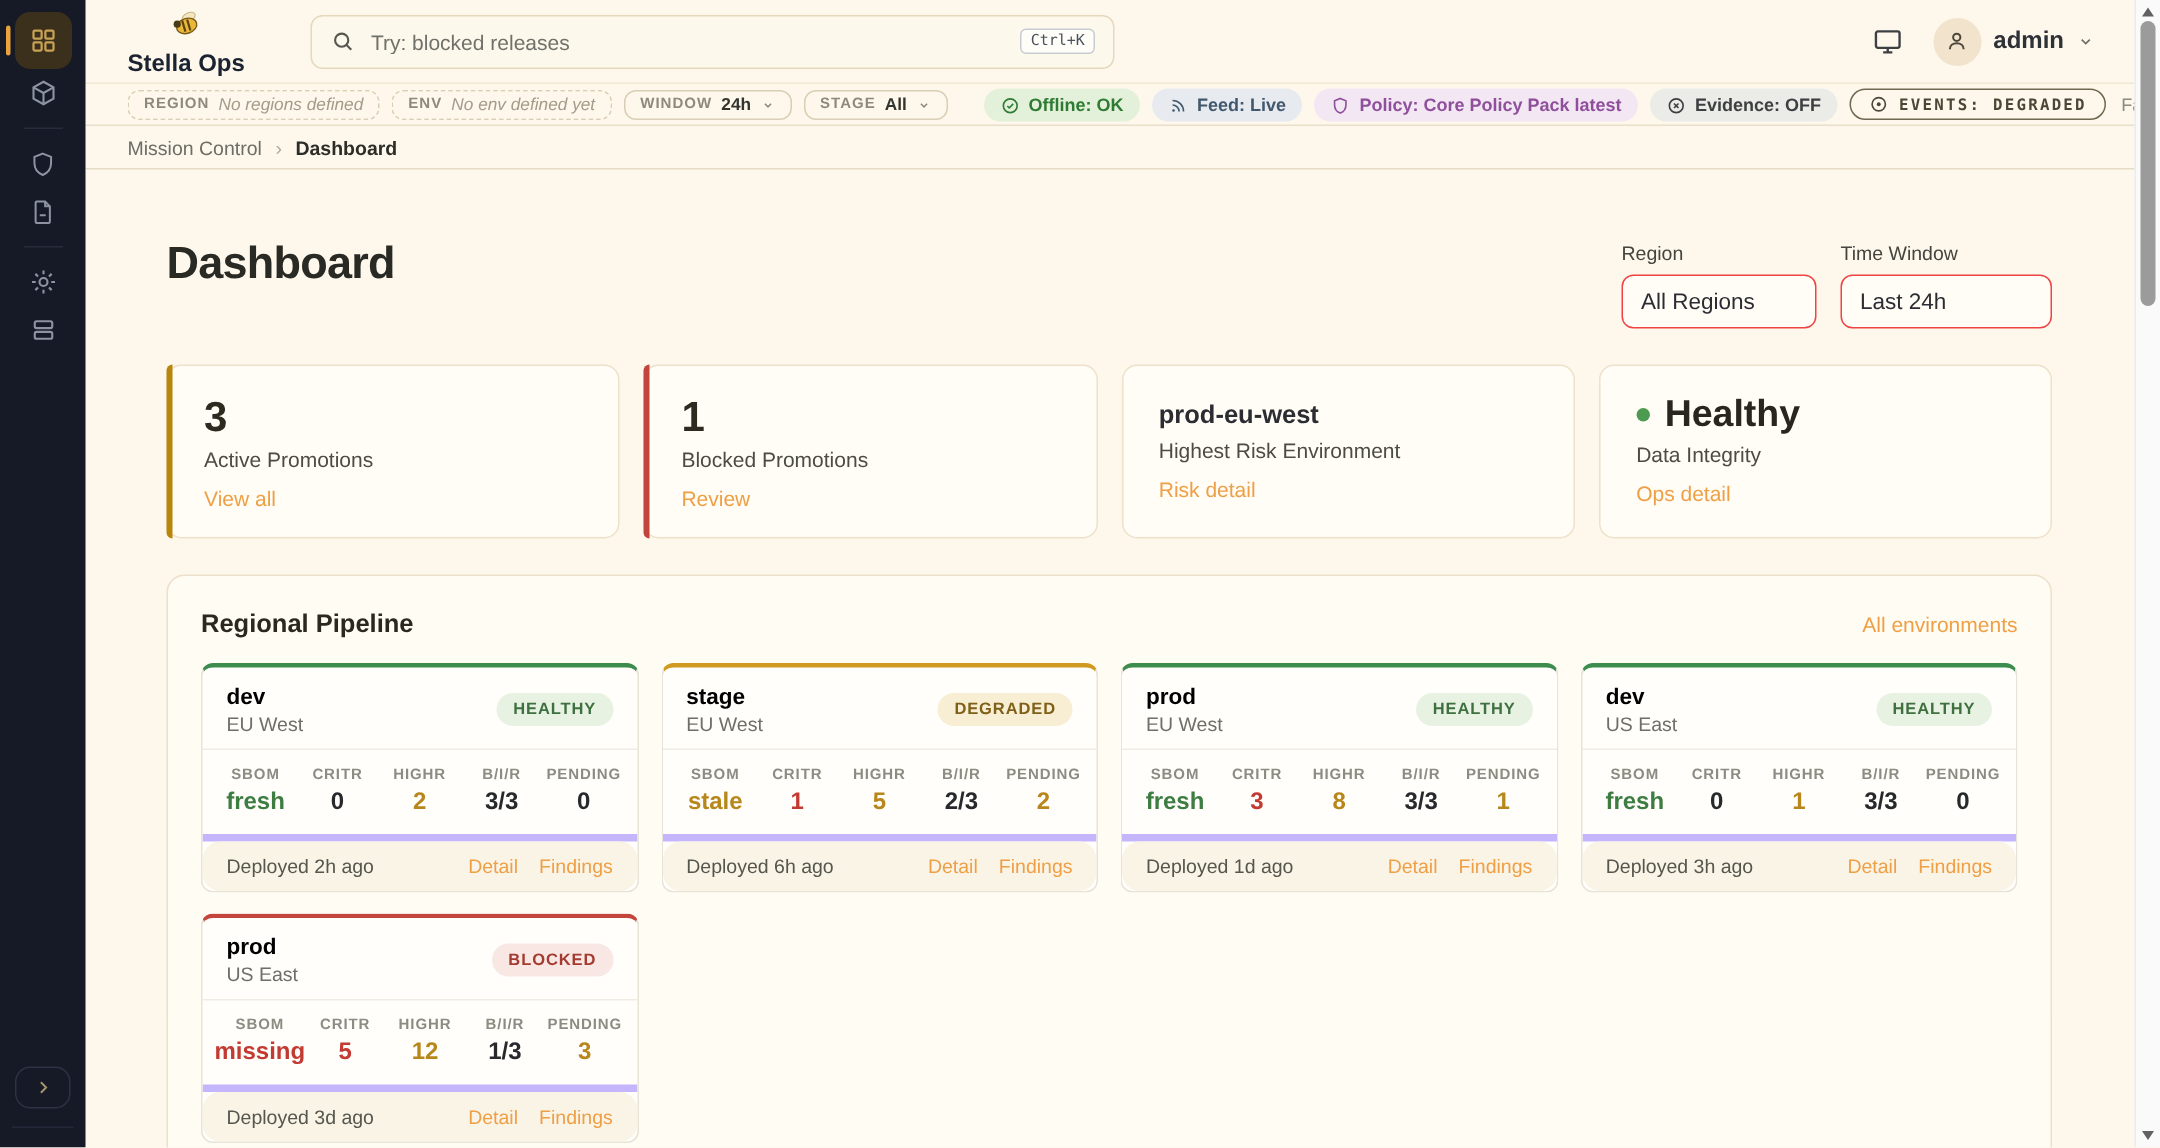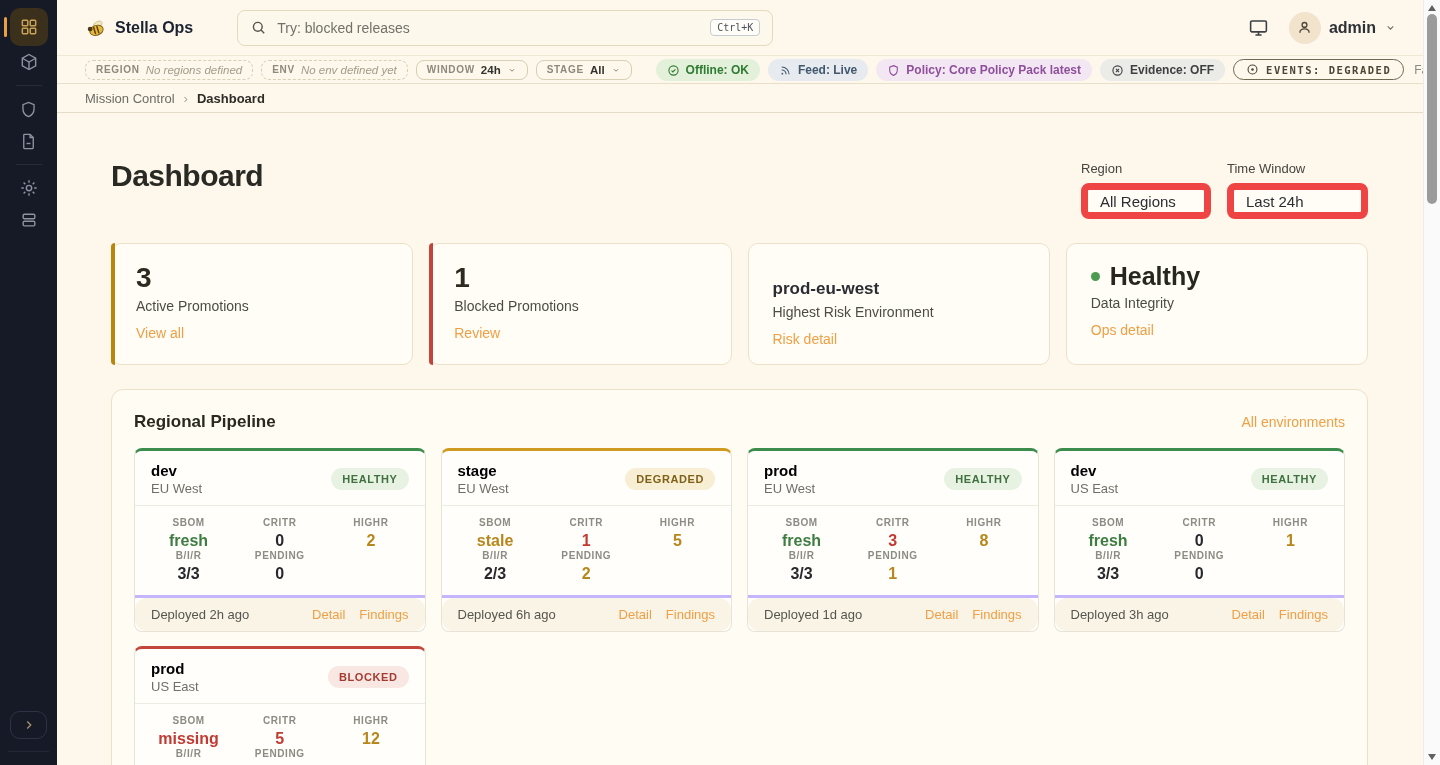--- a/index.html
+++ b/index.html
@@ -25,21 +25,21 @@
   .scrollbar { position:absolute; right:0; top:0; width:17px; height:765px; background:#fafafa; border-left:1px solid #ececec; z-index:5; }
   .sb-thumb { position:absolute; top:14px; left:3px; width:10px; height:190px; background:#9b9b9b; border-radius:6px; }
   .sb-up { position:absolute; top:5px; left:4px; width:0; height:0; border-left:4.5px solid transparent; border-right:4.5px solid transparent; border-bottom:6px solid #616161; }
   .sb-down { position:absolute; bottom:5px; left:4px; width:0; height:0; border-left:4.5px solid transparent; border-right:4.5px solid transparent; border-top:6px solid #616161; }
 
   
   .app { position:absolute; left:57px; right:17px; top:0; bottom:0; }
 
   
   .topbar { height:56px; display:flex; align-items:center; padding:0 26px 0 28px; border-bottom:1px solid #f1e8d4; }
-  .brand { display:flex; align-items:center; gap:8px; }
+  .brand { display:flex; align-items:center; gap:8px;flex-direction:column; }
   .brand-name { font-size:16px; font-weight:700; color:#1c2330; }
   .search { margin-left:44px; width:536px; height:36px; border:1px solid #e5d8bd; border-radius:8px; background:#fdf8ec; display:flex; align-items:center; padding:0 12px; gap:10px; }
   .search input { flex:1; border:none; outline:none; background:transparent; font-size:14px; color:#3c3d36; font-family:"Liberation Sans",sans-serif; }
   .search input::placeholder { color:#70716a; }
   .kbd { border:1px solid #c7cbd2; background:#fffdf8; border-radius:4px; font-family:"DejaVu Sans Mono",monospace; font-size:10px; color:#4a525e; padding:2px 6px; }
   .top-right { margin-left:auto; display:flex; align-items:center; gap:20px; }
   .create-btn { border:1px solid #f2cd92; color:#e9a23c; background:rgba(246,196,116,0.08); border-radius:8px; padding:8px 13px; font-size:11.5px; font-weight:700; letter-spacing:2.5px; font-family:"DejaVu Sans Mono",monospace; cursor:pointer; }
   .monitor-wrap { color:#3c4043; display:flex; }
   .user { display:flex; align-items:center; gap:8px; cursor:pointer; }
   .avatar { width:32px; height:32px; border-radius:50%; background:#f2e3cc; display:flex; align-items:center; justify-content:center; color:#4c4639; }
@@ -68,31 +68,31 @@
   .bc-sep { color:#b3ab99; margin:0 9px; font-size:13px; }
   .bc-cur { font-size:13px; font-weight:600; color:#2c2d27; }
 
   
   .content { padding:46px 55px 0 54px; }
   .page-head { display:flex; justify-content:space-between; align-items:flex-start; margin-bottom:24px; }
   .page-title { font-size:30px; font-weight:700; letter-spacing:-.5px; color:#2a2a24; margin-bottom:9px; }
   .page-sub { font-size:15px; color:#4c4d45; }
   .selectors { display:flex; gap:16px; padding-top:2px; }
   .sel-label { display:block; font-size:13px; color:#44453e; margin-bottom:7px; }
-  .sel-box { width:130px; height:36px; border:7px solid #ef4444; border-radius:8px; background:#fffdf6; padding:0 12px; display:flex; align-items:center; font-size:15px; color:#2c2d33; cursor:pointer; }
+  .sel-box { width:130px; height:36px; border:1px solid #ef4444; border-radius:8px; background:#fffdf6; padding:0 12px; display:flex; align-items:center; font-size:15px; color:#2c2d33; cursor:pointer; }
   .sel-box.wide { width:141px; }
 
   
   .summary-row { display:grid; grid-template-columns:repeat(4,1fr); gap:16px; margin-bottom:24px; }
   .scard { background:#fffdf6; border:1px solid #eee1c9; border-radius:10px; padding:18px 24px 16px; position:relative; min-height:110px; }
   .scard::before { content:""; position:absolute; left:-1px; top:-1px; bottom:-1px; width:4px; border-radius:10px 0 0 10px; }
   .scard.accent-amber::before { background:#b8860b; }
   .scard.accent-red::before { background:#c2443c; }
   .big-num { font-size:28px; font-weight:700; color:#2e2a20; line-height:1.15; margin-bottom:4px; }
-  .big-name { font-size:17px; font-weight:700; color:#2b2d33; margin:17px 0 5px; }
+  .big-name { font-size:17px; font-weight:700; color:#2b2d33; margin:5px 0 5px; }
   .big-health { display:flex; align-items:center; gap:10px; font-size:25px; font-weight:800; color:#272720; margin-bottom:4px; }
   .dot { width:9px; height:9px; border-radius:50%; background:#4d9a51; flex:0 0 auto; }
   .scard-label { font-size:14px; color:#4b4c45; margin-bottom:10px; }
   .link { font-size:14px; color:#ef9f45; }
 
   
   .panel { background:#fffcf4; border:1px solid #ece0c8; border-radius:12px; padding:22px; }
   .panel-head { display:flex; justify-content:space-between; align-items:center; margin-bottom:16px; }
   .panel-title { font-size:17px; font-weight:700; color:#29291f; }
   .env-grid { display:grid; grid-template-columns:repeat(4,1fr); gap:15px; margin-bottom:14px; }
@@ -100,21 +100,21 @@
   .tone-healthy  { border-top-color:#3c8c4e; }
   .tone-degraded { border-top-color:#cf9a1f; }
   .tone-blocked  { border-top-color:#c4453c; }
   .env-head { padding:11px 16px 9px; display:flex; justify-content:space-between; border-bottom:1px solid #eeebe2; }
   .env-name { font-size:15px; font-weight:700; color:#000000; }
   .env-region { font-size:13px; color:#6e6f66; margin-top:2px; }
   .env-badge { align-self:center; font-size:11px; font-weight:700; letter-spacing:.6px; padding:5px 11px; border-radius:12px; white-space:nowrap; }
   .tone-healthy  .env-badge { background:#e8f2e2; color:#3f7040; }
   .tone-degraded .env-badge { background:#f8eed4; color:#7f6018; }
   .tone-blocked  .env-badge { background:#f9e7e3; color:#a43b31; }
-  .env-stats { display:grid; grid-template-columns:repeat(3,1fr); padding:11px 8px 12px; border-bottom:3px solid #c4b5fd; text-align:center; }
+  .env-stats { display:grid; grid-template-columns:repeat(5,1fr); padding:11px 8px 12px; border-bottom:5px solid #c4b5fd; text-align:center; }
   .stat-lbl { font-size:10px; letter-spacing:.6px; color:#8b8c82; font-weight:600; margin-bottom:4px; white-space:nowrap; }
   .stat-val { font-size:16px; font-weight:700; }
   .v-green { color:#3e7d41; } .v-amber { color:#b8871c; } .v-red { color:#c23a31; } .v-dark { color:#27292c; }
   .env-foot { display:flex; justify-content:space-between; align-items:center; padding:9px 16px; background:#faf4e6; font-size:13px; color:#55564e;border-radius:12px; }
   .env-links { display:flex; gap:14px; }
   .env-links a { color:#ef9f45; font-size:13px; }
   svg { display:block; }
 </style>
 </head>
 <body>

